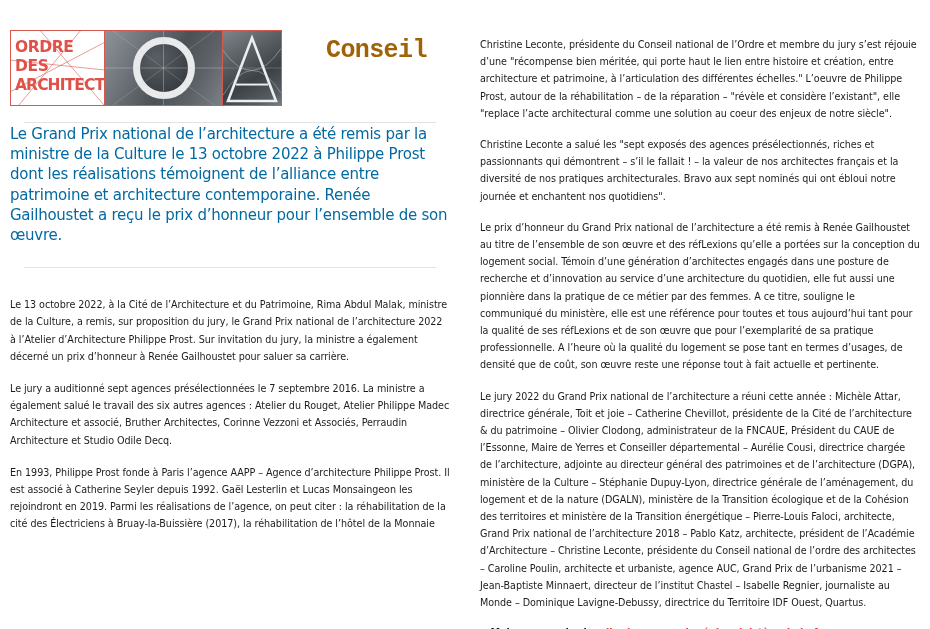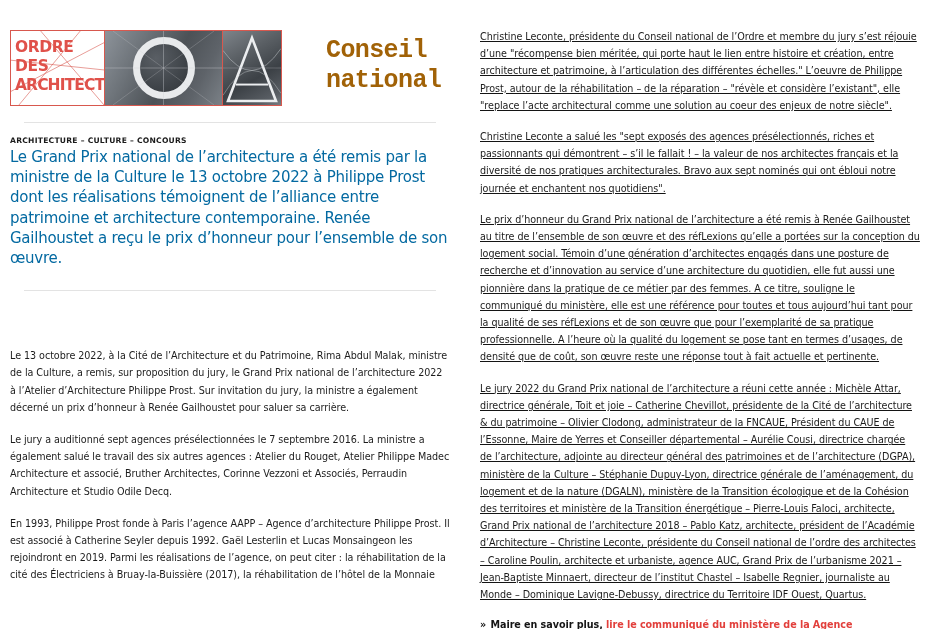--- a/index.html
+++ b/index.html
@@ -27,24 +27,23 @@
 
   
   .col-left {
     width: 470px;
     padding: 0 20px 0 10px;
     box-sizing: border-box;
     position: relative;
   }
   .col-right {
     width: 460px;
-    padding: 28px 10px 0 10px;
-    box-sizing: border-box;
-    position: relative;
-    text-decoration: underline;
+    padding: 36px 10px 0 10px;
+    box-sizing: border-box;
+    position: relative;
   }
 
   
   .masthead {
     display: flex;
     align-items: flex-start;
     padding-top: 30px;
     height: 82px;
     box-sizing: content-box;
   }
@@ -193,21 +192,21 @@
   
   .body-p {
     font-family: "DejaVu Sans", sans-serif;
     font-size: 9.6px;
     line-height: 17.2px;
     letter-spacing: -0.05px;
     color: #1c1c1c;
     margin: 0 0 15px 0;
     text-align: left;
   }
-  .col-left .body-first { margin-top: 56px; }
+  .col-left .body-first { margin-top: 28px; }
   .col-right .body-p { margin-bottom: 14px; }
 
   
   .more-line {
     margin-top: 10px;
     font-family: "DejaVu Sans", sans-serif;
     font-size: 9.6px;
     line-height: 15px;
     font-weight: 700;
     color: #141414;
@@ -261,27 +260,25 @@
             <path d="M13 55 L45 55" stroke="#eceef0" stroke-width="2" fill="none"></path>
             <path d="M0 20 Q29 62 58 18" stroke="#cfd3d7" stroke-width="0.8" fill="none" opacity="0.6"></path>
             <path d="M0 66 Q29 16 58 64" stroke="#cfd3d7" stroke-width="0.8" fill="none" opacity="0.5"></path>
             <path d="M0 38 L58 38" stroke="#cfd3d7" stroke-width="0.6" fill="none" opacity="0.45"></path>
           </svg>
         </div>
       </div>
 
       <div class="title-conseil">
         <div>Conseil</div>
-        <div>national</div>
       </div>
     </div>
 
     <hr class="hr hr-top">
 
-    <div class="kicker">ARCHITECTURE – CULTURE – CONCOURS</div>
 
 
     <p class="lede">Le Grand Prix national de l’architecture a été remis par la ministre de la Culture le 13 octobre 2022 à Philippe Prost dont les réalisations témoignent de l’alliance entre patrimoine et architecture contemporaine. Renée Gailhoustet a reçu le prix d’honneur pour l’ensemble de son œuvre.</p>
 
     <hr class="hr hr-mid">
 
     <p class="body-p body-first">Le 13 octobre 2022, à la Cité de l’Architecture et du Patrimoine, Rima Abdul Malak, ministre de la Culture, a remis, sur proposition du jury, le Grand Prix national de l’architecture 2022 à l’Atelier d’Architecture Philippe Prost. Sur invitation du jury, la ministre a également décerné un prix d’honneur à Renée Gailhoustet pour saluer sa carrière.</p>
     <p class="body-p">Le jury a auditionné sept agences présélectionnées le 7 septembre 2016. La ministre a également salué le travail des six autres agences : Atelier du Rouget, Atelier Philippe Madec Architecture et associé, Bruther Architectes, Corinne Vezzoni et Associés, Perraudin Architecture et Studio Odile Decq.</p>
     <p class="body-p">En 1993, Philippe Prost fonde à Paris l’agence AAPP – Agence d’architecture Philippe Prost. Il est associé à Catherine Seyler depuis 1992. Gaël Lesterlin et Lucas Monsaingeon les rejoindront en 2019. Parmi les réalisations de l’agence, on peut citer : la réhabilitation de la cité des Électriciens à Bruay-la-Buissière (2017), la réhabilitation de l’hôtel de la Monnaie</p>
   </div>

